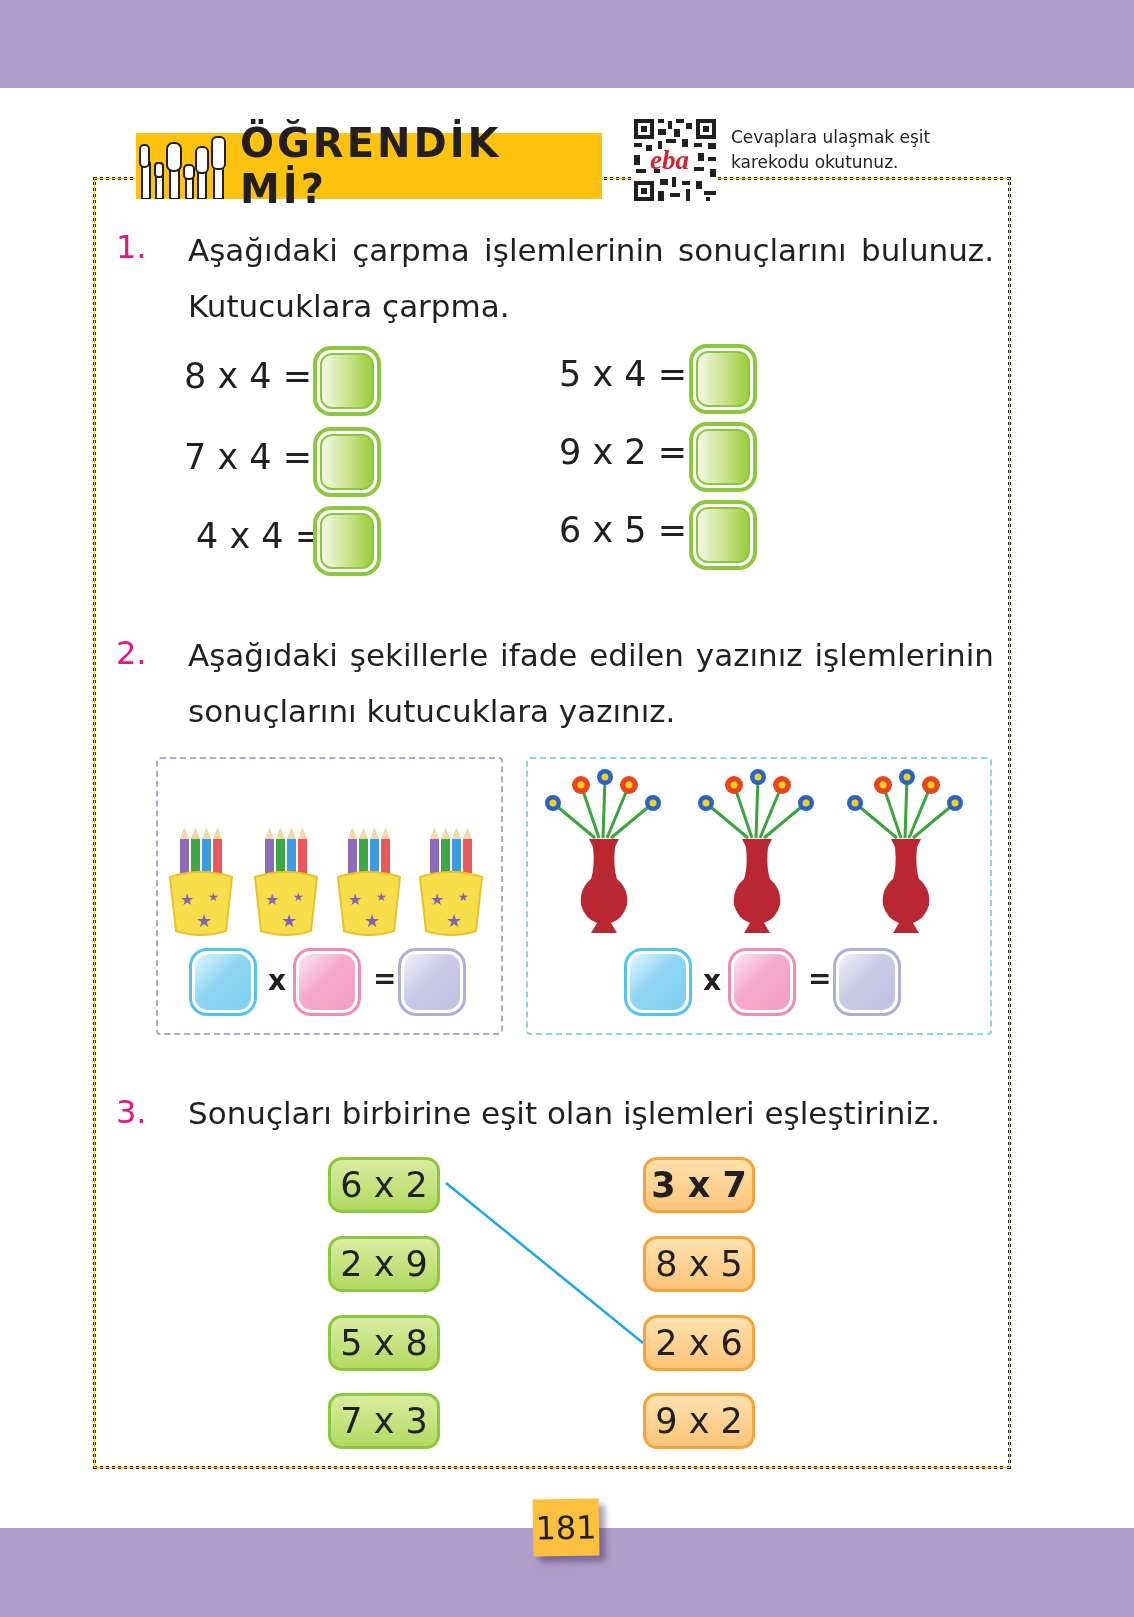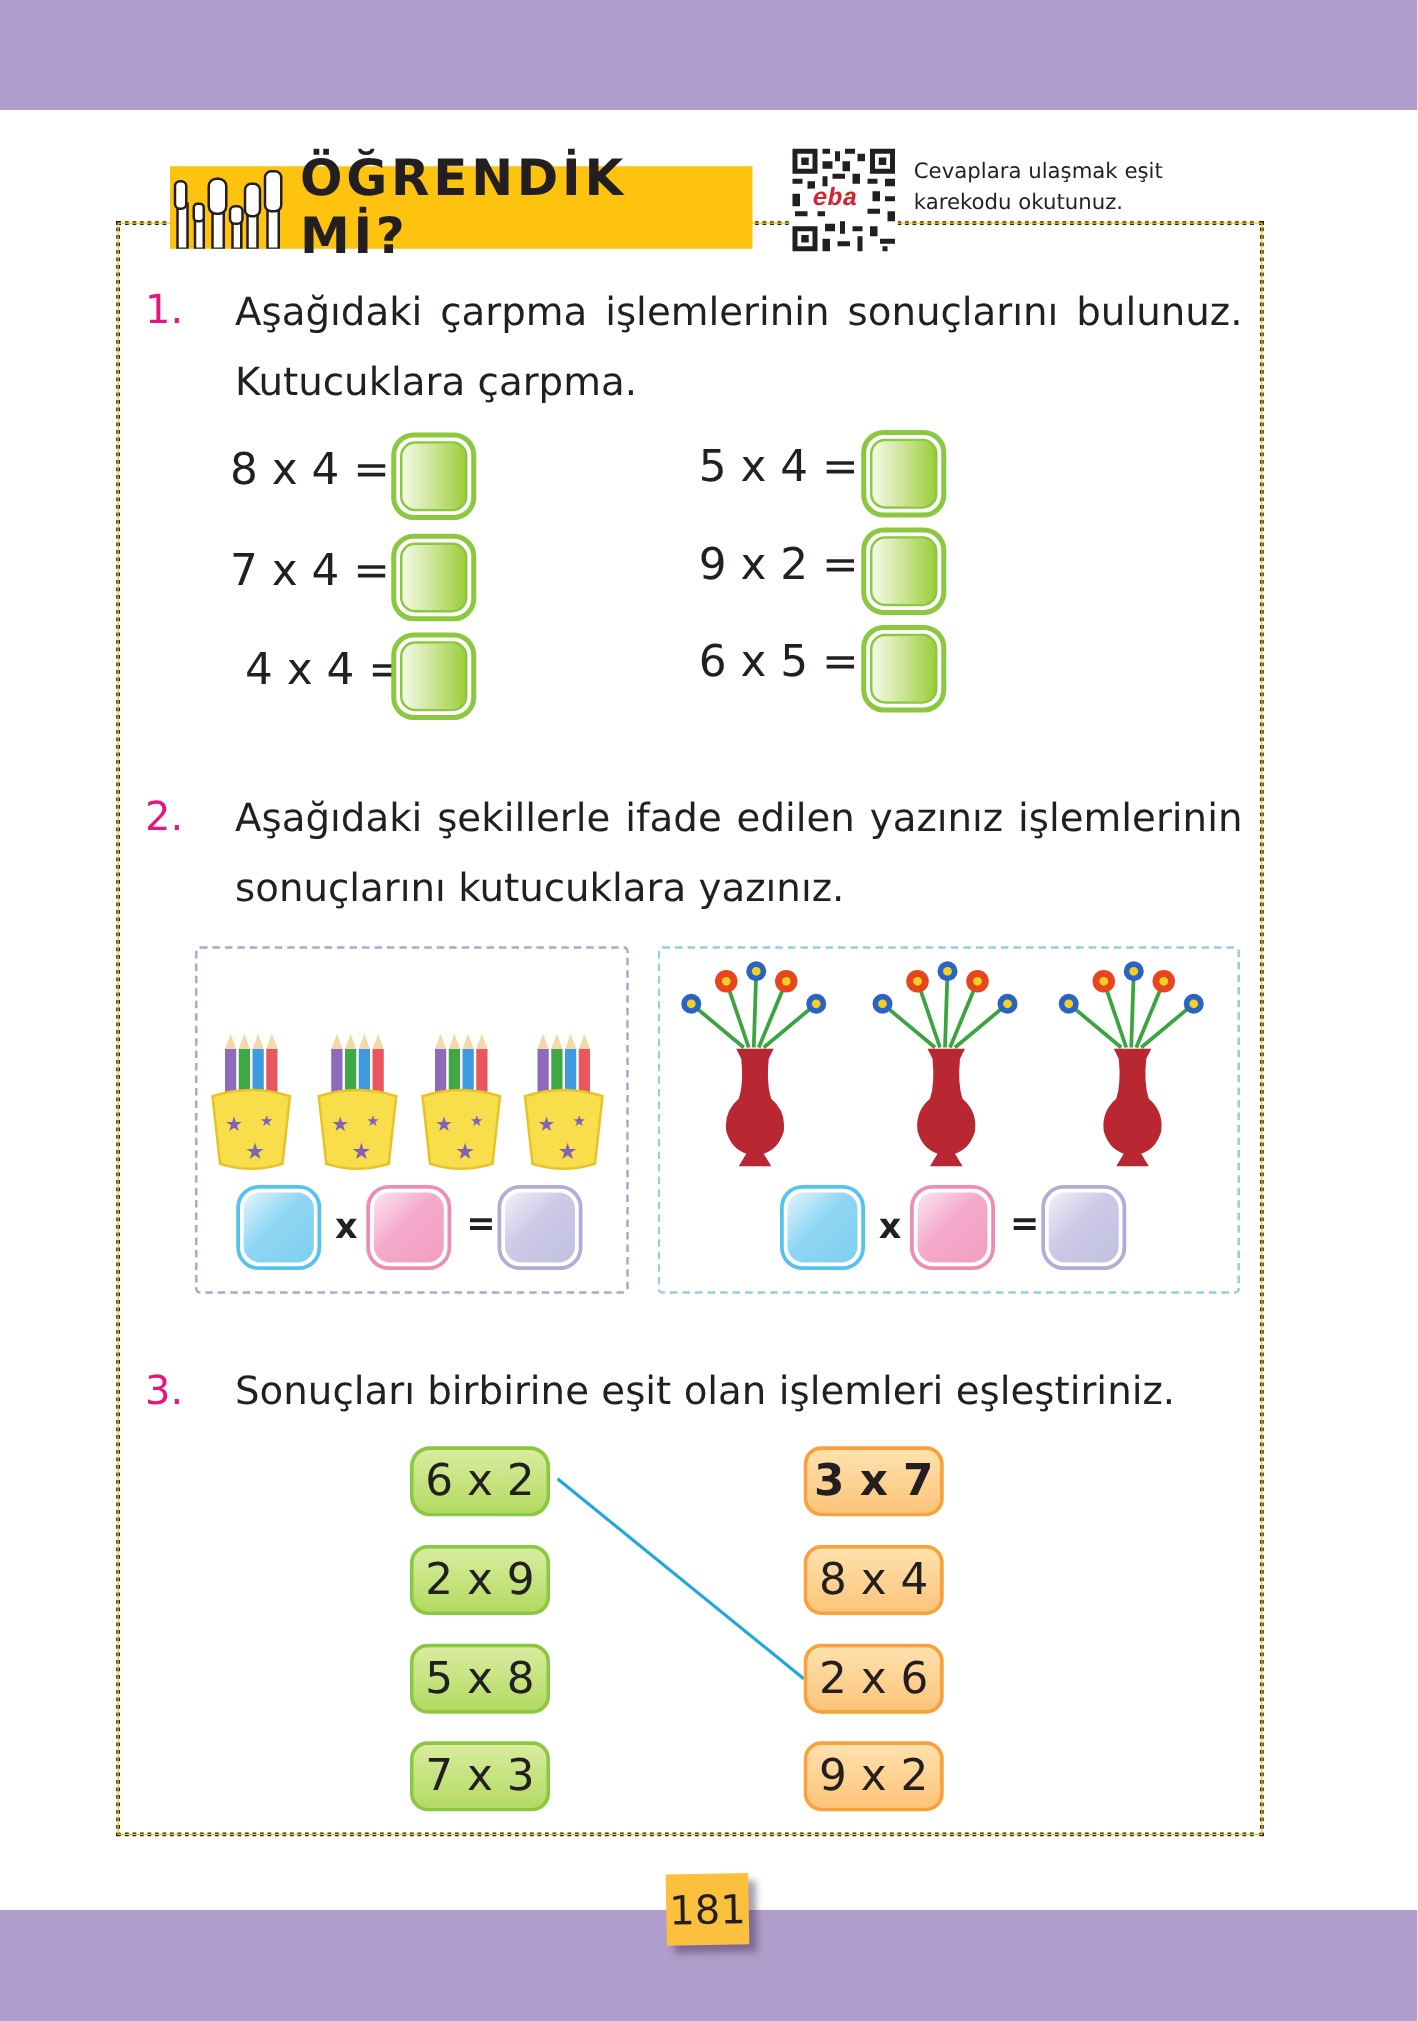--- a/index.html
+++ b/index.html
@@ -4,21 +4,21 @@
 <style>
   html, body { margin:0; padding:0; }
   body { width:1134px; height:1617px; position:relative; background:#ffffff; font-family:"DejaVu Sans", sans-serif; color:#231f20; overflow:hidden; }
   .band-top { position:absolute; left:0; top:0; width:1134px; height:88px; background:#b19dcb; }
   .band-bottom { position:absolute; left:0; top:1528px; width:1134px; height:89px; background:#b19dcb; }
   .frame { position:absolute; left:93px; top:177px; width:918px; height:1292px; border:3px dotted #2a2414; outline:1px solid #f3c515; outline-offset:-2px; box-sizing:border-box; }
   .title-banner { position:absolute; left:136px; top:133px; width:466px; height:66px; background:#fdc30f; display:flex; align-items:center; }
   .hands { width:96px; height:66px; position:relative; }
   .title-text { font-family:"DejaVu Sans", sans-serif; font-weight:bold; font-size:40px; letter-spacing:3px; color:#231f20; margin-left:8px; }
   .qr { position:absolute; left:632px; top:117px; width:86px; height:86px; background:#fff; }
-  .qr-logo { position:absolute; left:16px; top:34px; font-family:Liberation Mono, monospace; font-style:italic; font-weight:bold; font-size:20px; color:#d6232f; background:#fff; padding:0 2px; line-height:18px; }
+  .qr-logo { position:absolute; left:16px; top:34px; font-family:Liberation Serif, serif; font-style:italic; font-weight:bold; font-size:27px; color:#d6232f; background:#fff; padding:0 2px; line-height:18px; }
   .qr-note { position:absolute; left:731px; top:125px; font-size:17px; line-height:25px; color:#231f20; }
   .num { position:absolute; font-size:32px; color:#e5167f; }
   .q-text { position:absolute; font-size:31px; line-height:56px; color:#231f20; }
   .eq { position:absolute; font-size:35px; color:#231f20; white-space:pre; }
   .gbox { position:absolute; width:68px; height:70px; border:4px solid #8cc83f; border-radius:18px; box-sizing:border-box; background:#fff; padding:3px; }
   .gbox > div { width:100%; height:100%; border-radius:12px; border:2px solid #8cc83f; box-sizing:border-box; background:linear-gradient(90deg,#f4f9e6 0%, #c8e28a 55%, #9cce3b 100%); }
   .panel { position:absolute; border:2px dashed; box-sizing:border-box; border-radius:4px; }
   .panel.p1 { left:156px; top:757px; width:347px; height:278px; border-color:#b5a3cc; }
   .panel.p2 { left:526px; top:757px; width:466px; height:278px; border-color:#8fd2d8; }
   .cbox { position:absolute; width:68px; height:68px; border-radius:18px; border:3px solid; box-sizing:border-box; padding:3px; background:#fff; }
@@ -223,24 +223,24 @@
     </div>
 </div>
 
 <div class="num" style="left:116px; top:1093px;">3.</div>
 <div class="q-text" style="left:188px; top:1085px;">Sonuçları birbirine eşit olan işlemleri eşleştiriniz.</div>
 
 <svg width="1134" height="1617" style="position:absolute; left:0; top:0; pointer-events:none;">
   <line x1="446" y1="1183" x2="643" y2="1343" stroke="#1ea7e0" stroke-width="2.5"></line>
 </svg>
 
-<div class="pill g" style="left:328px; top:1157px;border-radius:16px;">6 x 2</div>
+<div class="pill g" style="left:328px; top:1157px;">6 x 2</div>
 <div class="pill g" style="left:328px; top:1236px;">2 x 9</div>
 <div class="pill g" style="left:328px; top:1315px;">5 x 8</div>
 <div class="pill g" style="left:328px; top:1393px;">7 x 3</div>
 
 <div class="pill o" style="left:643px; top:1157px;font-weight:bold;">3 x 7</div>
-<div class="pill o" style="left:643px; top:1236px;">8 x 4</div>
+<div class="pill o" style="left:643px; top:1236px;">8 x 5</div>
 <div class="pill o" style="left:643px; top:1315px;">2 x 6</div>
 <div class="pill o" style="left:643px; top:1393px;">9 x 2</div>
 
 <div class="band-bottom"></div>
 <div class="page-num">181</div>
 
 </body></html>

